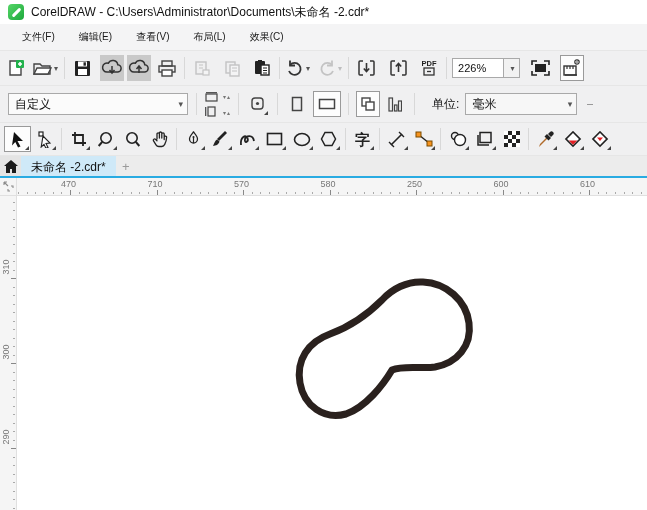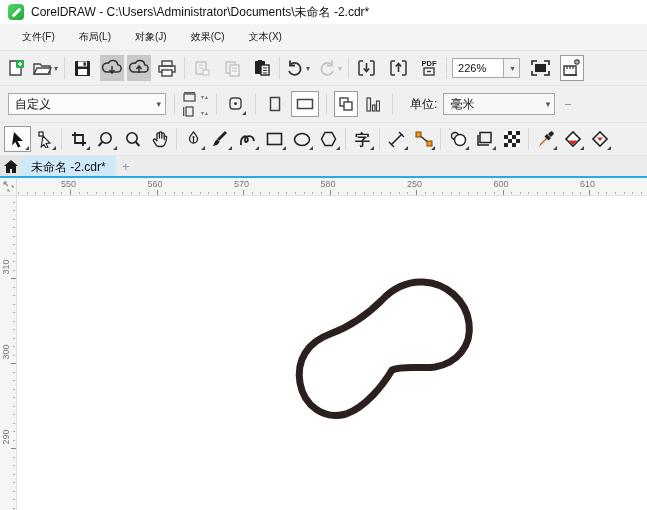--- a/index.html
+++ b/index.html
@@ -75,24 +75,24 @@
 
 <div class="app">
 
   <div class="titlebar">
     <div class="app-icon"></div>
     <div class="title-text">CorelDRAW - C:\Users\Administrator\Documents\未命名 -2.cdr*</div>
   </div>
 
   <div class="menubar">
     <div class="menu-item">文件(F)</div>
+    <div class="menu-item">编辑(E)</div>
+    <div class="menu-item">查看(V)</div>
     <div class="menu-item">布局(L)</div>
-    <div class="menu-item">对象(J)</div>
     <div class="menu-item">效果(C)</div>
-    <div class="menu-item">文本(X)</div>
   </div>
 
   <div class="bar toolbar">
     <div class="tb-btn">
       <svg width="18" height="18" viewBox="0 0 18 18">
         <path d="M3 2 h8 l3 3 v11 h-11 z" fill="#fff" stroke="#444" stroke-width="1.4"></path>
         <rect x="9" y="1" width="8" height="8" rx="1" fill="#22b14c"></rect>
         <path d="M13 3 v4 M11 5 h4" stroke="#fff" stroke-width="1.6"></path>
       </svg>
     </div>
@@ -207,21 +207,21 @@
         <circle cx="15" cy="3" r="2.2" fill="none" stroke="#333" stroke-width="1.2"></circle>
         <circle cx="15" cy="3" r="0.8" fill="#333"></circle>
         <rect x="2" y="7" width="12" height="9" fill="none" stroke="#333" stroke-width="1.4"></rect>
         <path d="M5 7 v3 M8 7 v3 M11 7 v3" stroke="#333" stroke-width="1.2"></path>
         <path d="M3 16 h12" stroke="#333" stroke-width="1.4"></path>
       </svg>
     </div>
   </div>
 
   <div class="bar propbar">
-    <div class="combo" style="width:158px">
+    <div class="combo" style="width:180px">
       <span>自定义</span>
       <span class="dd-arrow">▾</span>
     </div>
     <div class="sep" style="margin:0 8px"></div>
     <div class="wh-group" style="margin-left:0">
       <div class="wh-icons">
         <svg width="13" height="11" viewBox="0 0 13 11">
           <rect x="1" y="2" width="11" height="7" fill="none" stroke="#444" stroke-width="1.2"></rect>
           <path d="M1 0.7 h11" stroke="#444" stroke-width="1.2"></path>
         </svg>
@@ -499,23 +499,23 @@
       <div class="minor" style="left: 554.7px;"></div>
       <div class="minor" style="left: 563.35px;"></div>
       <div class="minor" style="left: 572px;"></div>
       <div class="minor" style="left: 580.65px;"></div>
       <div class="minor" style="left: 589.3px;"></div>
       <div class="minor" style="left: 597.95px;"></div>
       <div class="minor" style="left: 606.6px;"></div>
       <div class="minor" style="left: 615.25px;"></div>
       <div class="minor" style="left: 623.9px;"></div>
       <div class="major" style="left: 53px;"></div>
-      <span class="rlabel" style="left: 44px;">550</span>
+      <span class="rlabel" style="left: 44px;">470</span>
       <div class="major" style="left: 139.5px;"></div>
-      <span class="rlabel" style="left: 130.5px;">560</span>
+      <span class="rlabel" style="left: 130.5px;">710</span>
       <div class="major" style="left: 226px;"></div>
       <span class="rlabel" style="left: 217px;">570</span>
       <div class="major" style="left: 312.5px;"></div>
       <span class="rlabel" style="left: 303.5px;">580</span>
       <div class="major" style="left: 399px;"></div>
       <span class="rlabel" style="left: 390px;">250</span>
       <div class="major" style="left: 485.5px;"></div>
       <span class="rlabel" style="left: 476.5px;">600</span>
       <div class="major" style="left: 572px;"></div>
       <span class="rlabel" style="left: 563px;">610</span>

